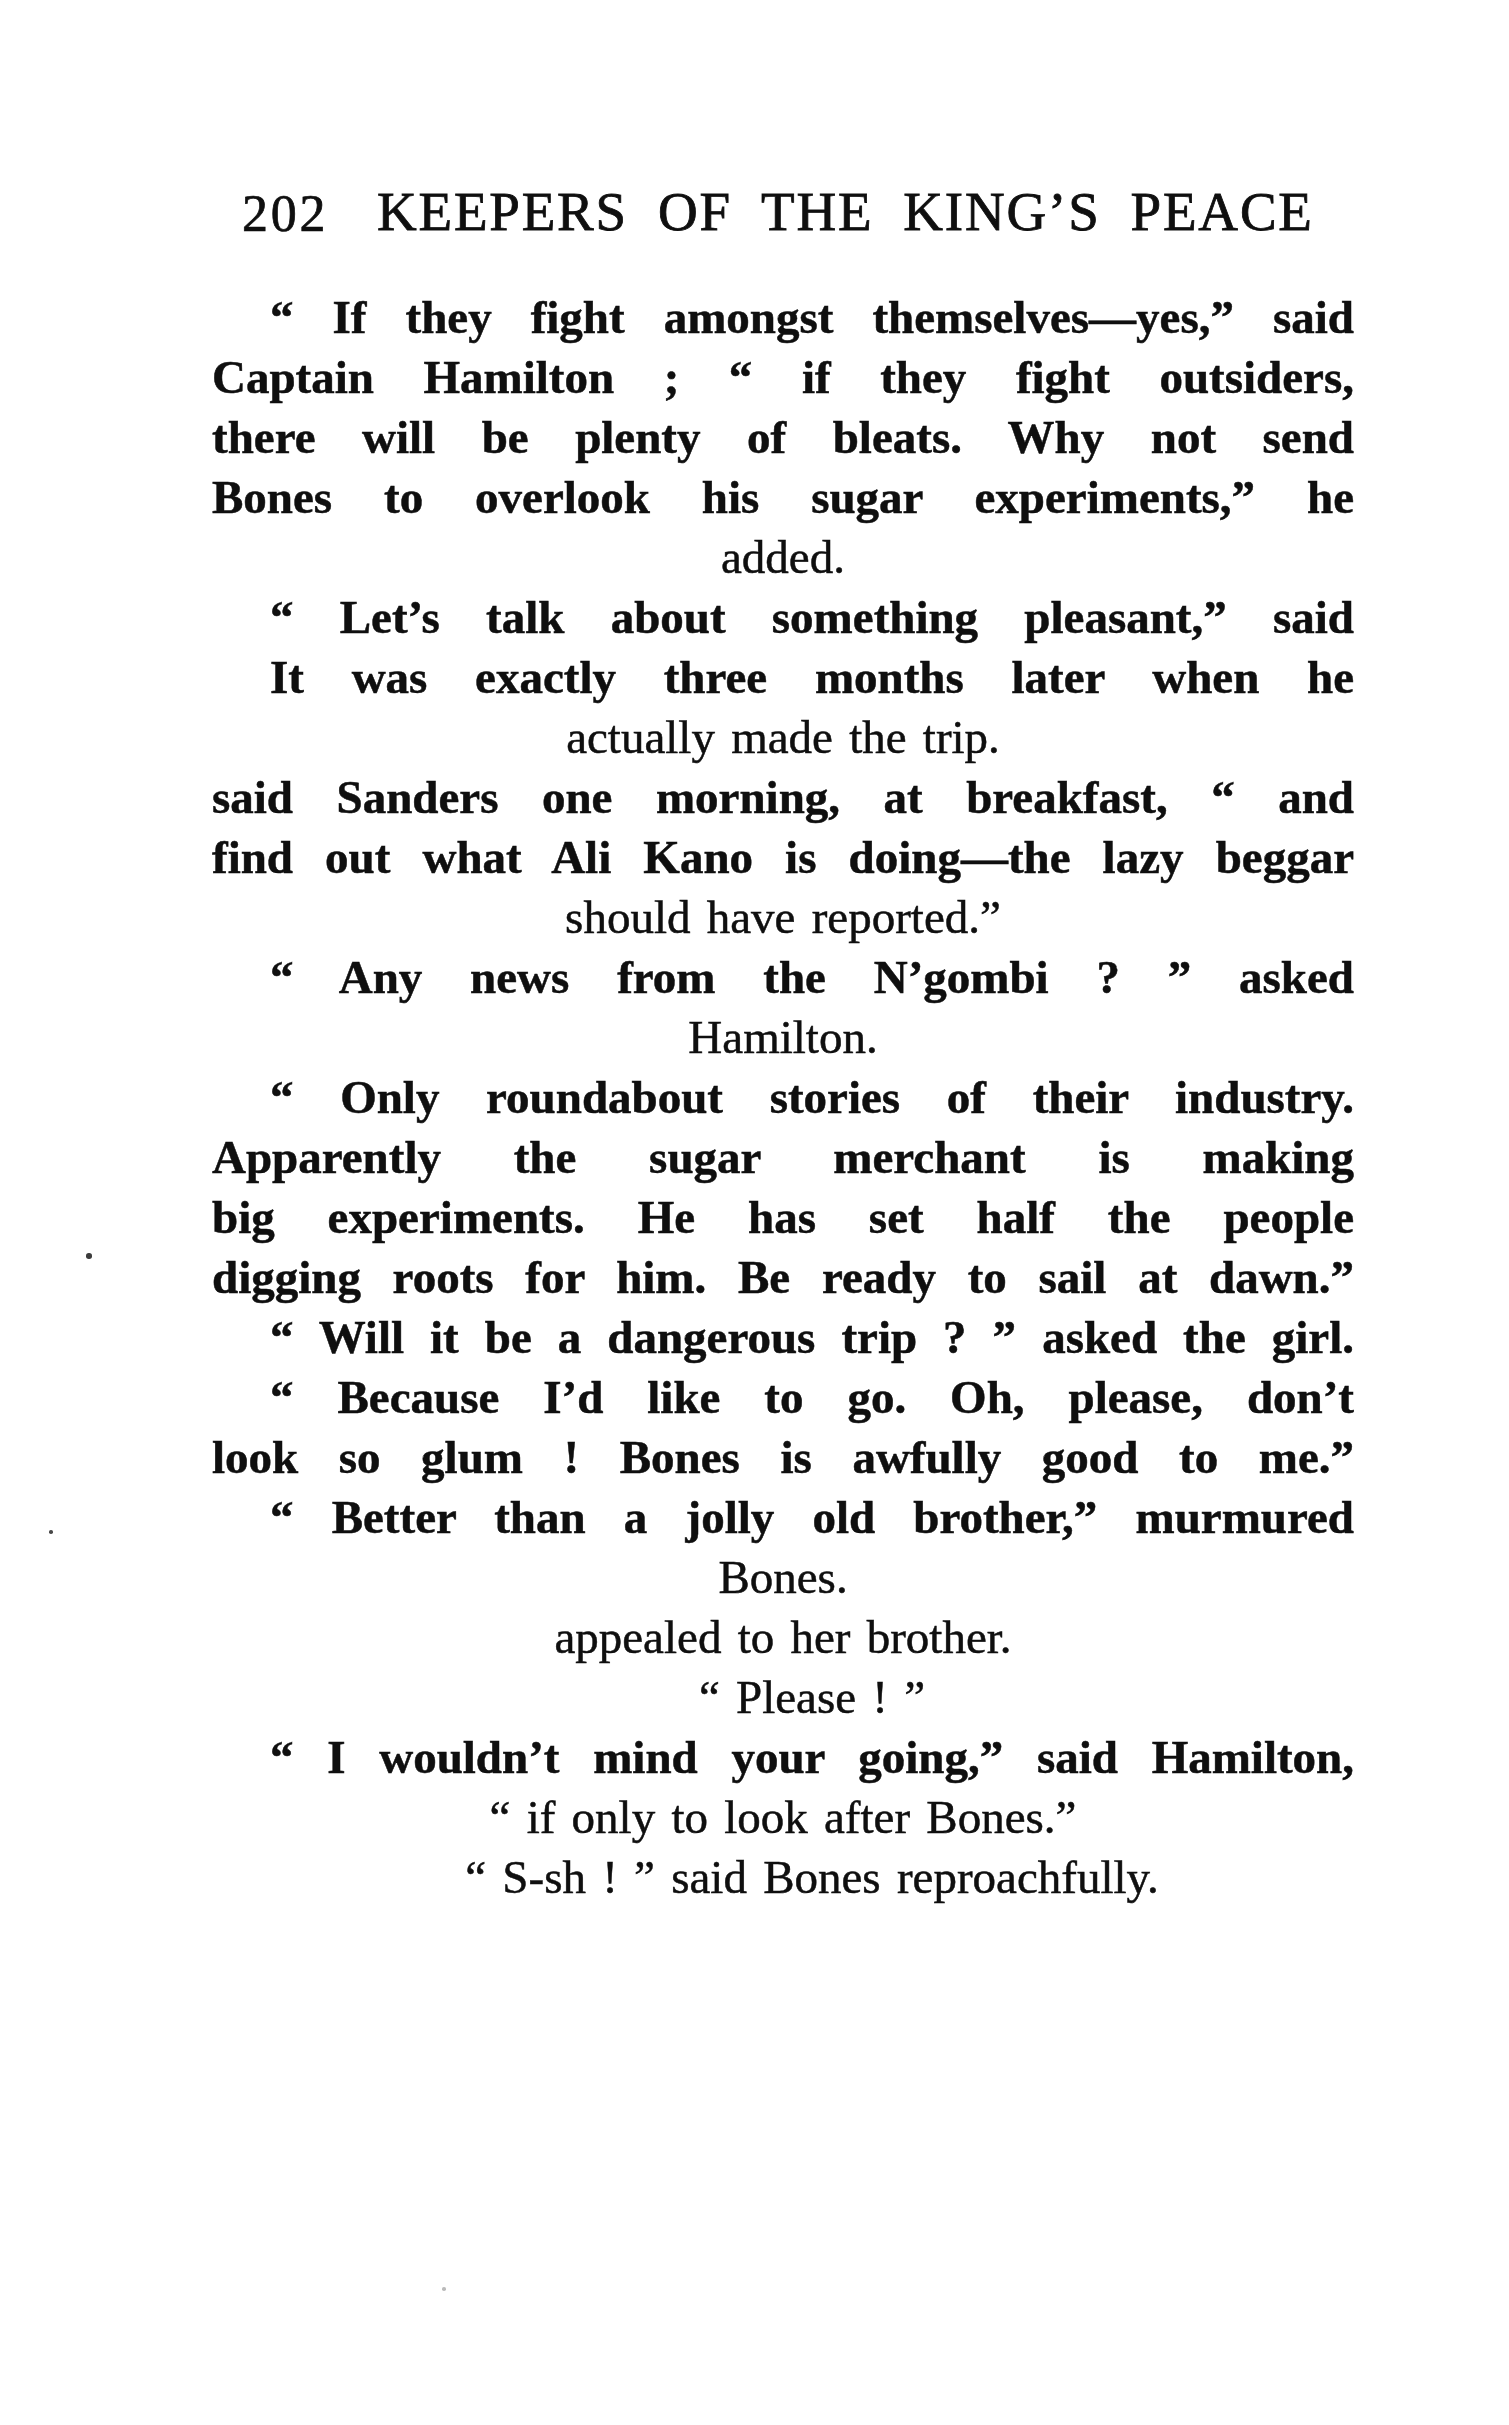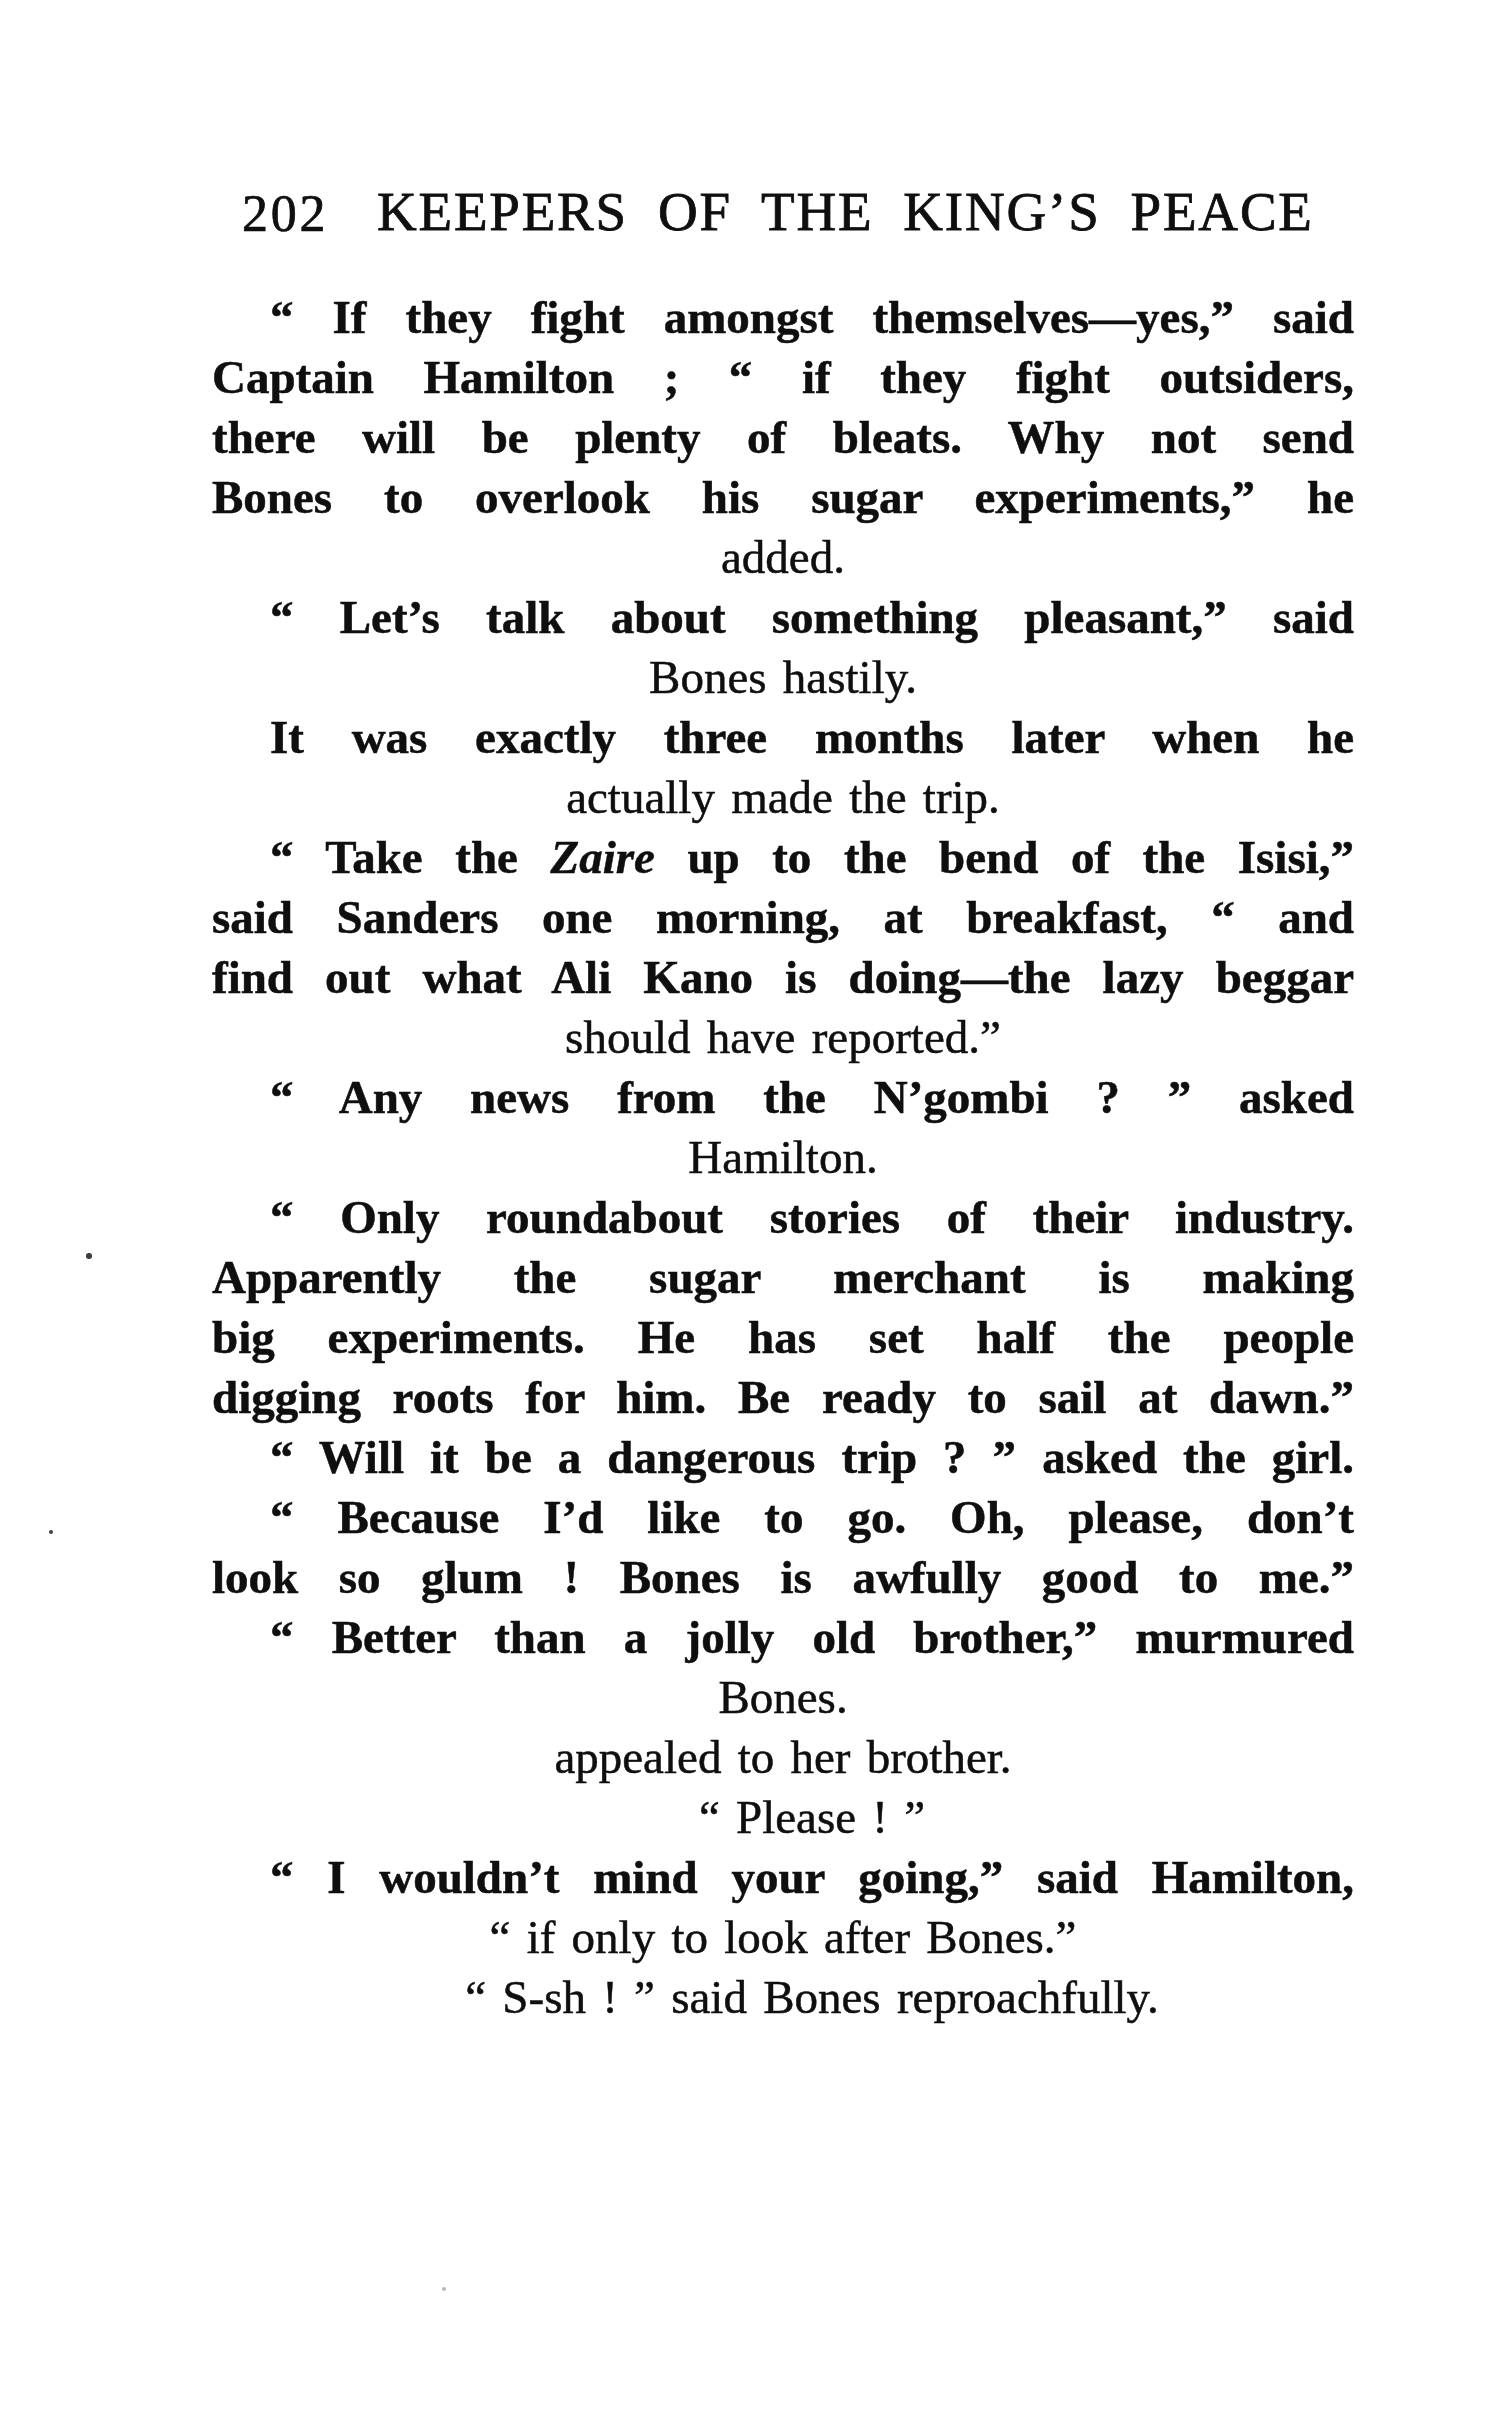--- a/index.html
+++ b/index.html
@@ -84,24 +84,22 @@
     <span class="pageno">202</span>
     <span class="head-title">KEEPERS OF THE KING’S PEACE</span>
   </header>
   <main class="textblock">
       <div class="line justify indent"><span>“ If they fight amongst themselves—yes,” said</span></div>
       <div class="line justify"><span>Captain Hamilton ; “ if they fight outsiders,</span></div>
       <div class="line justify"><span>there will be plenty of bleats. Why not send</span></div>
       <div class="line justify"><span>Bones to overlook his sugar experiments,” he</span></div>
       <div class="line"><span>added.</span></div>
       <div class="line justify indent"><span>“ Let’s talk about something pleasant,” said</span></div>
-      <div class="line"><span>Bones hastily.</span></div>
       <div class="line justify indent"><span>It was exactly three months later when he</span></div>
       <div class="line"><span>actually made the trip.</span></div>
-      <div class="line justify indent"><span>“ Take the </span><span class="italic">Zaire</span><span> up to the bend of the Isisi,”</span></div>
       <div class="line justify"><span>said Sanders one morning, at breakfast, “ and</span></div>
       <div class="line justify"><span>find out what Ali Kano is doing—the lazy beggar</span></div>
       <div class="line"><span>should have reported.”</span></div>
       <div class="line justify indent"><span>“ Any news from the N’gombi ? ” asked</span></div>
       <div class="line"><span>Hamilton.</span></div>
       <div class="line justify indent"><span>“ Only roundabout stories of their industry.</span></div>
       <div class="line justify"><span>Apparently the sugar merchant is making</span></div>
       <div class="line justify"><span>big experiments. He has set half the people</span></div>
       <div class="line justify"><span>digging roots for him. Be ready to sail at dawn.”</span></div>
       <div class="line justify indent"><span>“ Will it be a dangerous trip ? ” asked the girl.</span></div>

